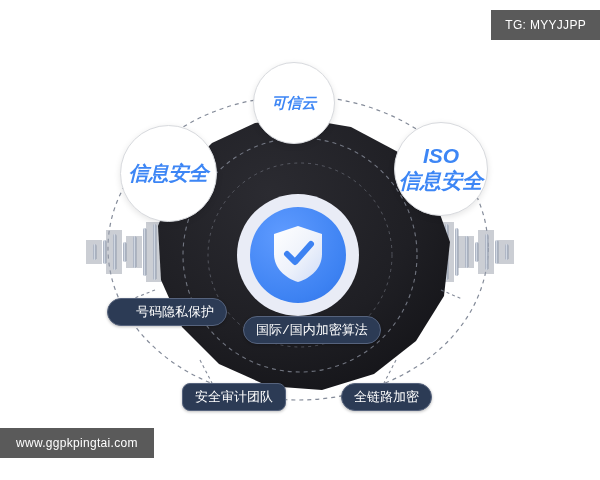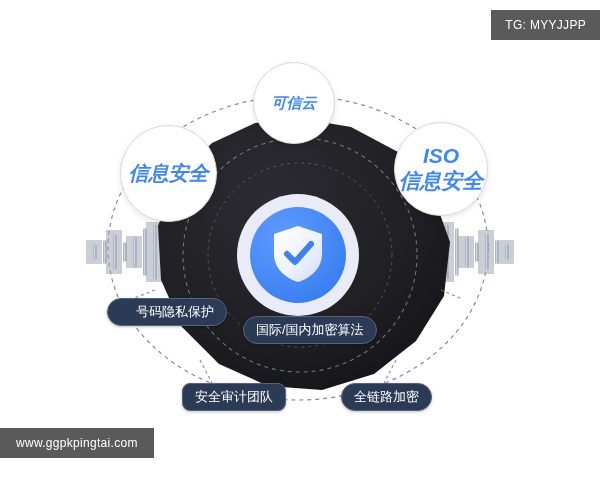--- a/index.html
+++ b/index.html
@@ -102,21 +102,21 @@
     align-items: center;
     justify-content: center;
     white-space: nowrap;
     box-shadow: 0 1px 3px rgba(0,0,0,0.25);
     z-index: 30;
     padding: 0 12px;
     height: 26px;
   }
   #pill-number-privacy { left: 107px; top: 298px; padding-left: 28px; }
   #pill-data-storage   { left: 406px; top: 298px; }
-  #pill-encryption     { left: 243px; top: 316px; }
+  #pill-encryption     { left: 243px; top: 316px; font-family: Liberation Mono, monospace; }
   #pill-audit-team     { left: 182px; top: 383px; border-radius: 8px; }
   #pill-full-link      { left: 341px; top: 383px; }
 
   
   #emblem-outer-ring {
     position: absolute;
     left: 237px; top: 194px;
     width: 122px; height: 122px;
     border-radius: 50%;
     background: #e9ecf6;

